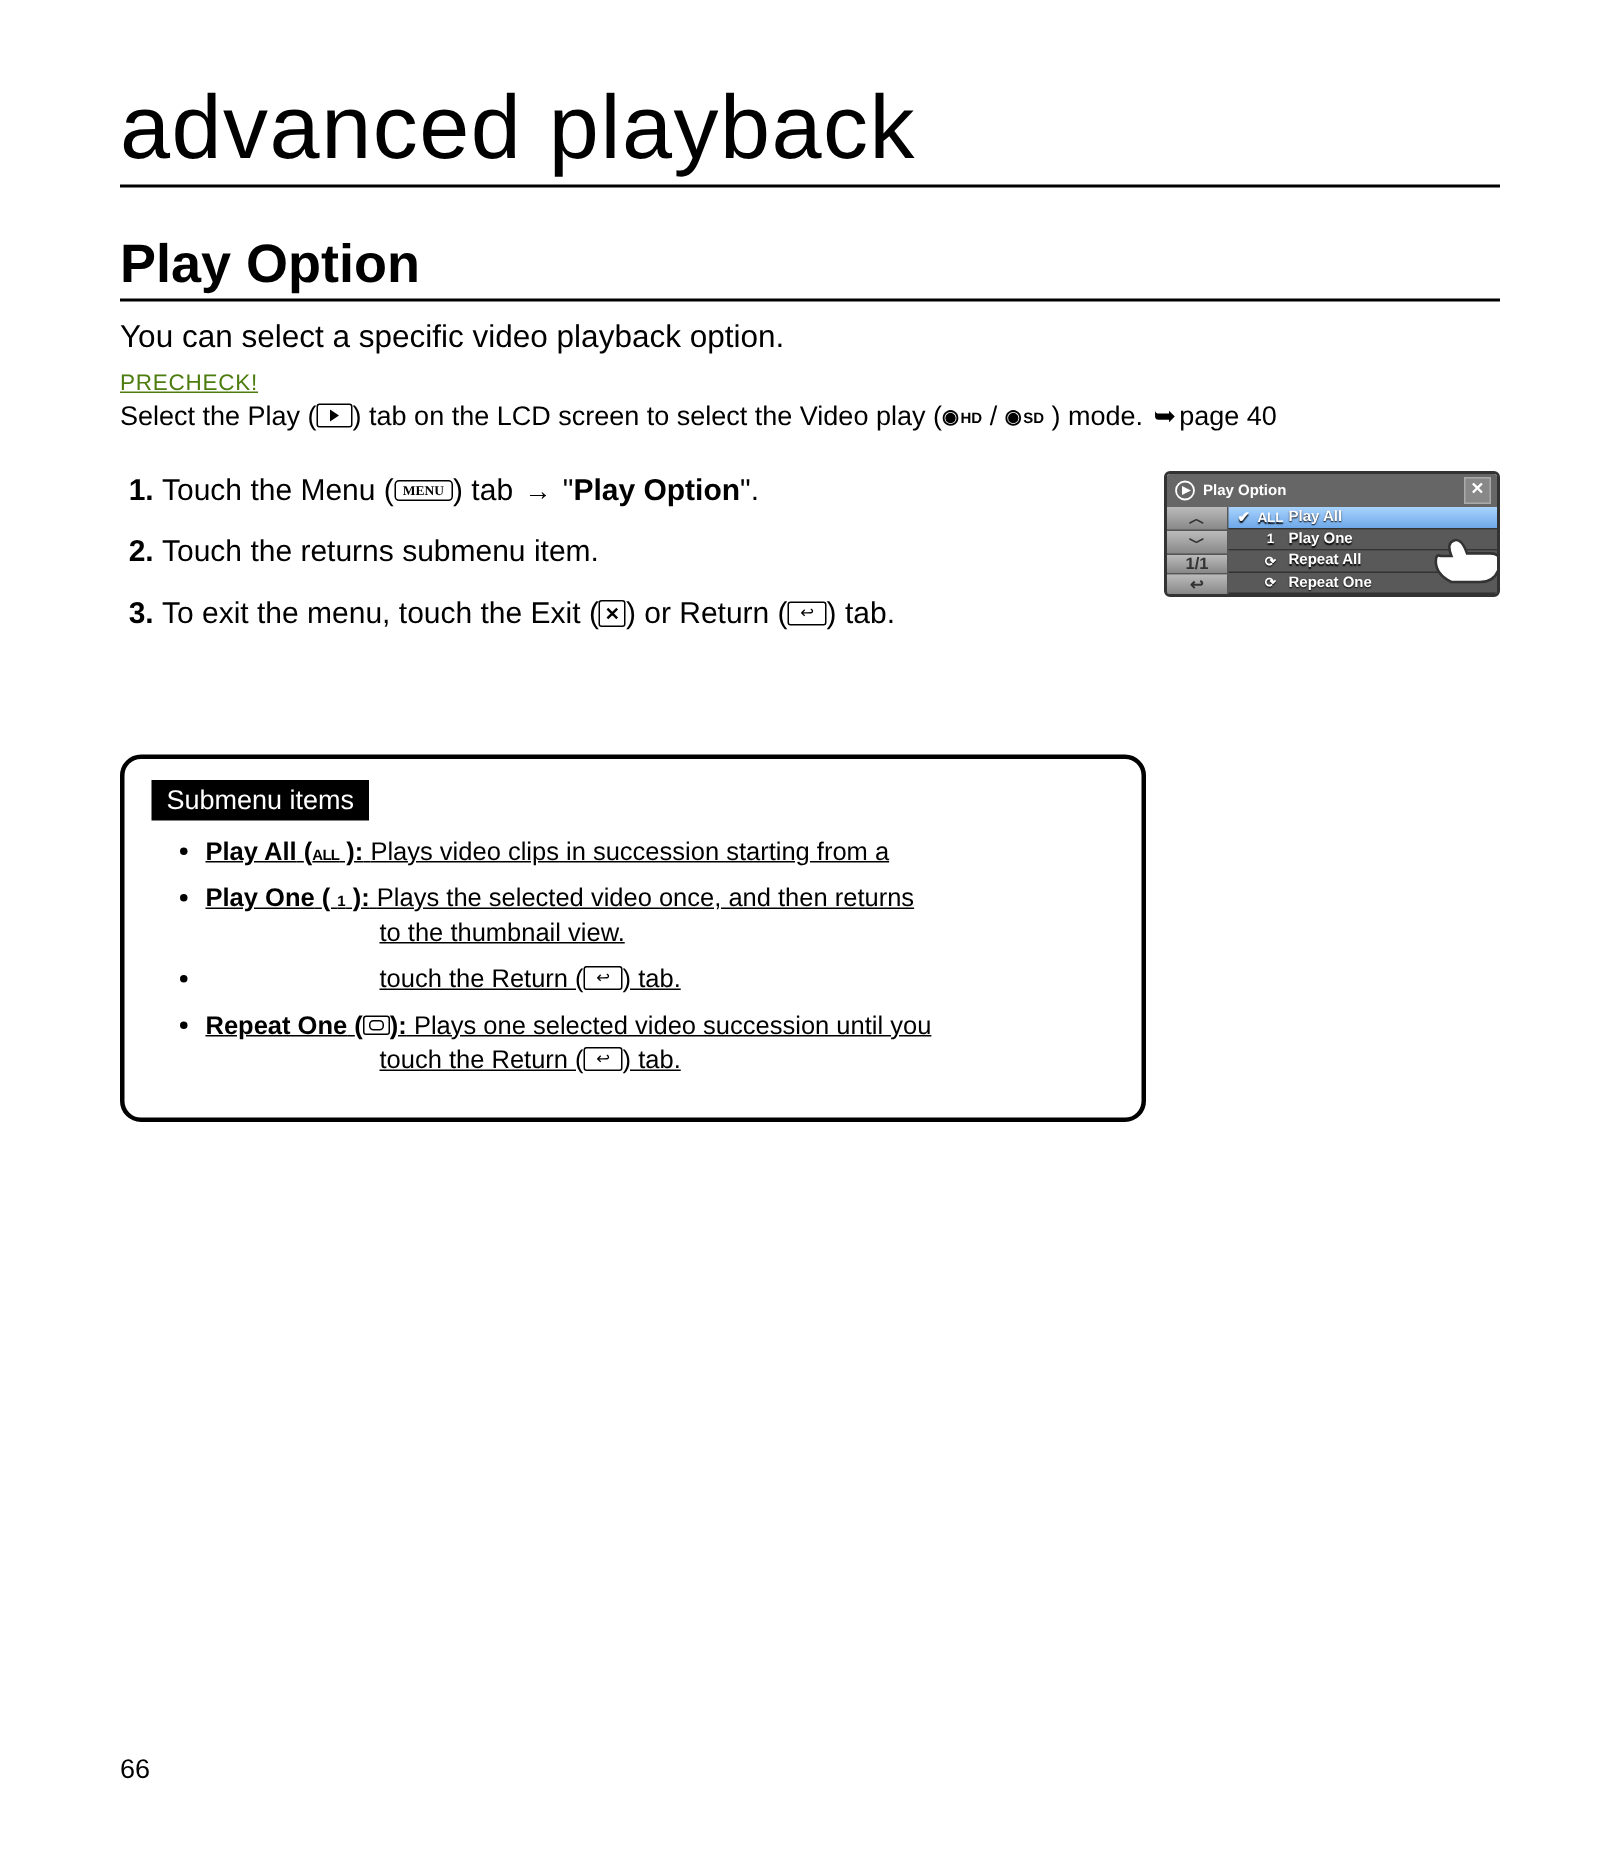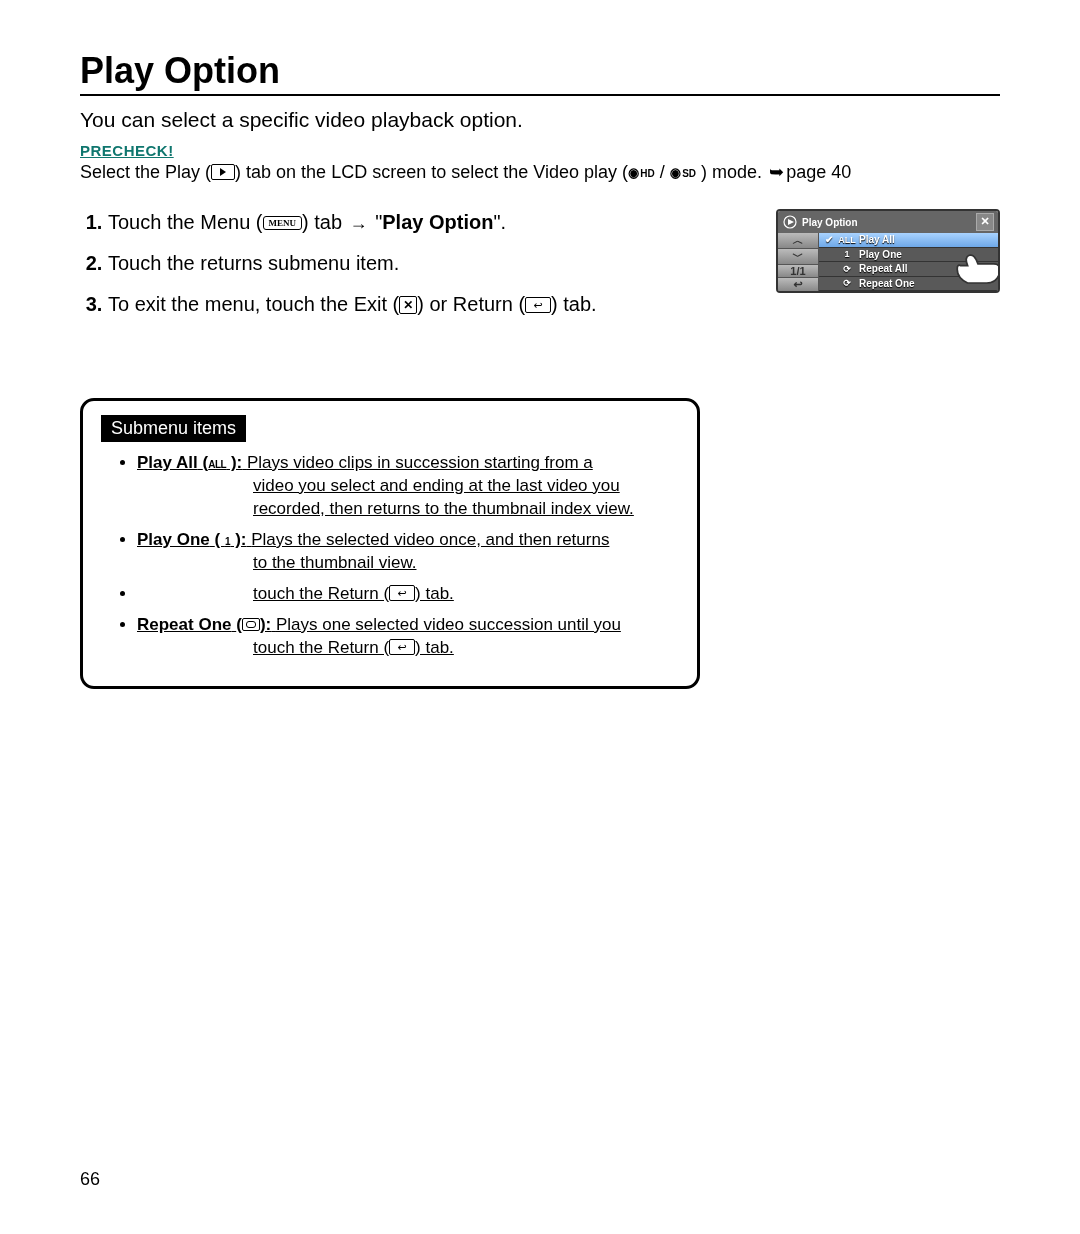--- a/index.html
+++ b/index.html
@@ -30,23 +30,23 @@
     font-weight: bold;
     border-bottom: 2px solid #000;
     padding-bottom: 2px;
     margin-bottom: 12px;
   }
   .intro-text {
     font-size: 21px;
     margin-bottom: 10px;
   }
   .precheck-label {
-    color: #0f766e;
+    color: #4d7c0f;
     font-size: 15px;
-    font-weight: bold;
+    font-weight: normal;
     text-decoration: underline;
     letter-spacing: 0.5px;
   }
   .precheck-text {
     font-size: 18px;
     margin-top: 2px;
     margin-bottom: 26px;
   }
 
   .steps-wrap {
@@ -300,21 +300,21 @@
     width: 52px;
     height: 44px;
     pointer-events: none;
   }
 
   
   .submenu-box {
     margin-top: 80px;
     border: 3px solid #000;
     border-radius: 14px;
-    width: 620px;
+    width: 684px;
     padding: 14px 20px 18px 18px;
     box-sizing: border-box;
     position: relative;
   }
   .submenu-title {
     display: inline-block;
     background: #000;
     color: #fff;
     font-size: 18px;
     padding: 3px 10px;
@@ -345,20 +345,21 @@
     bottom: 44px;
     left: 80px;
     font-size: 18px;
   }
 </style>
 </head>
 <body>
 
 <div class="page">
 
+  <div class="chapter-title">advanced playback</div>
 
   <div class="section-title">Play Option</div>
 
   <div class="intro-text">You can select a specific video playback option.</div>
 
   <div>
     <span class="precheck-label">PRECHECK!</span>
     <div class="precheck-text">
       <span>Select the Play (</span><span class="play-rect"></span><span>) tab on the LCD screen to select the Video play (</span><span class="mode-icon">HD</span><span> /</span>
       <span class="mode-icon">SD</span><span> ) mode. </span><span class="arrow-right">➥</span><span>page 40</span>
@@ -425,21 +426,20 @@
 
   <div class="submenu-box">
     <div class="submenu-title">Submenu items</div>
     <ul>
       <li>
         <span class="firstline">
           <span class="bold">Play All</span>
           <span class="bold"> (</span><span class="icon-all">ALL</span><span class="bold"> ):</span>
           <span> Plays video clips in succession starting from a</span>
         </span>
-        <span class="desc">video you select and ending at the last video you recorded, then returns to the thumbnail index view.</span>
       </li>
       <li>
         <span class="firstline">
           <span class="bold">Play One</span>
           <span class="bold"> ( </span><span class="icon-one">1</span><span class="bold"> ):</span>
           <span> Plays the selected video once, and then returns</span>
         </span>
         <span class="desc">to the thumbnail view.</span>
       </li>
       <li>

